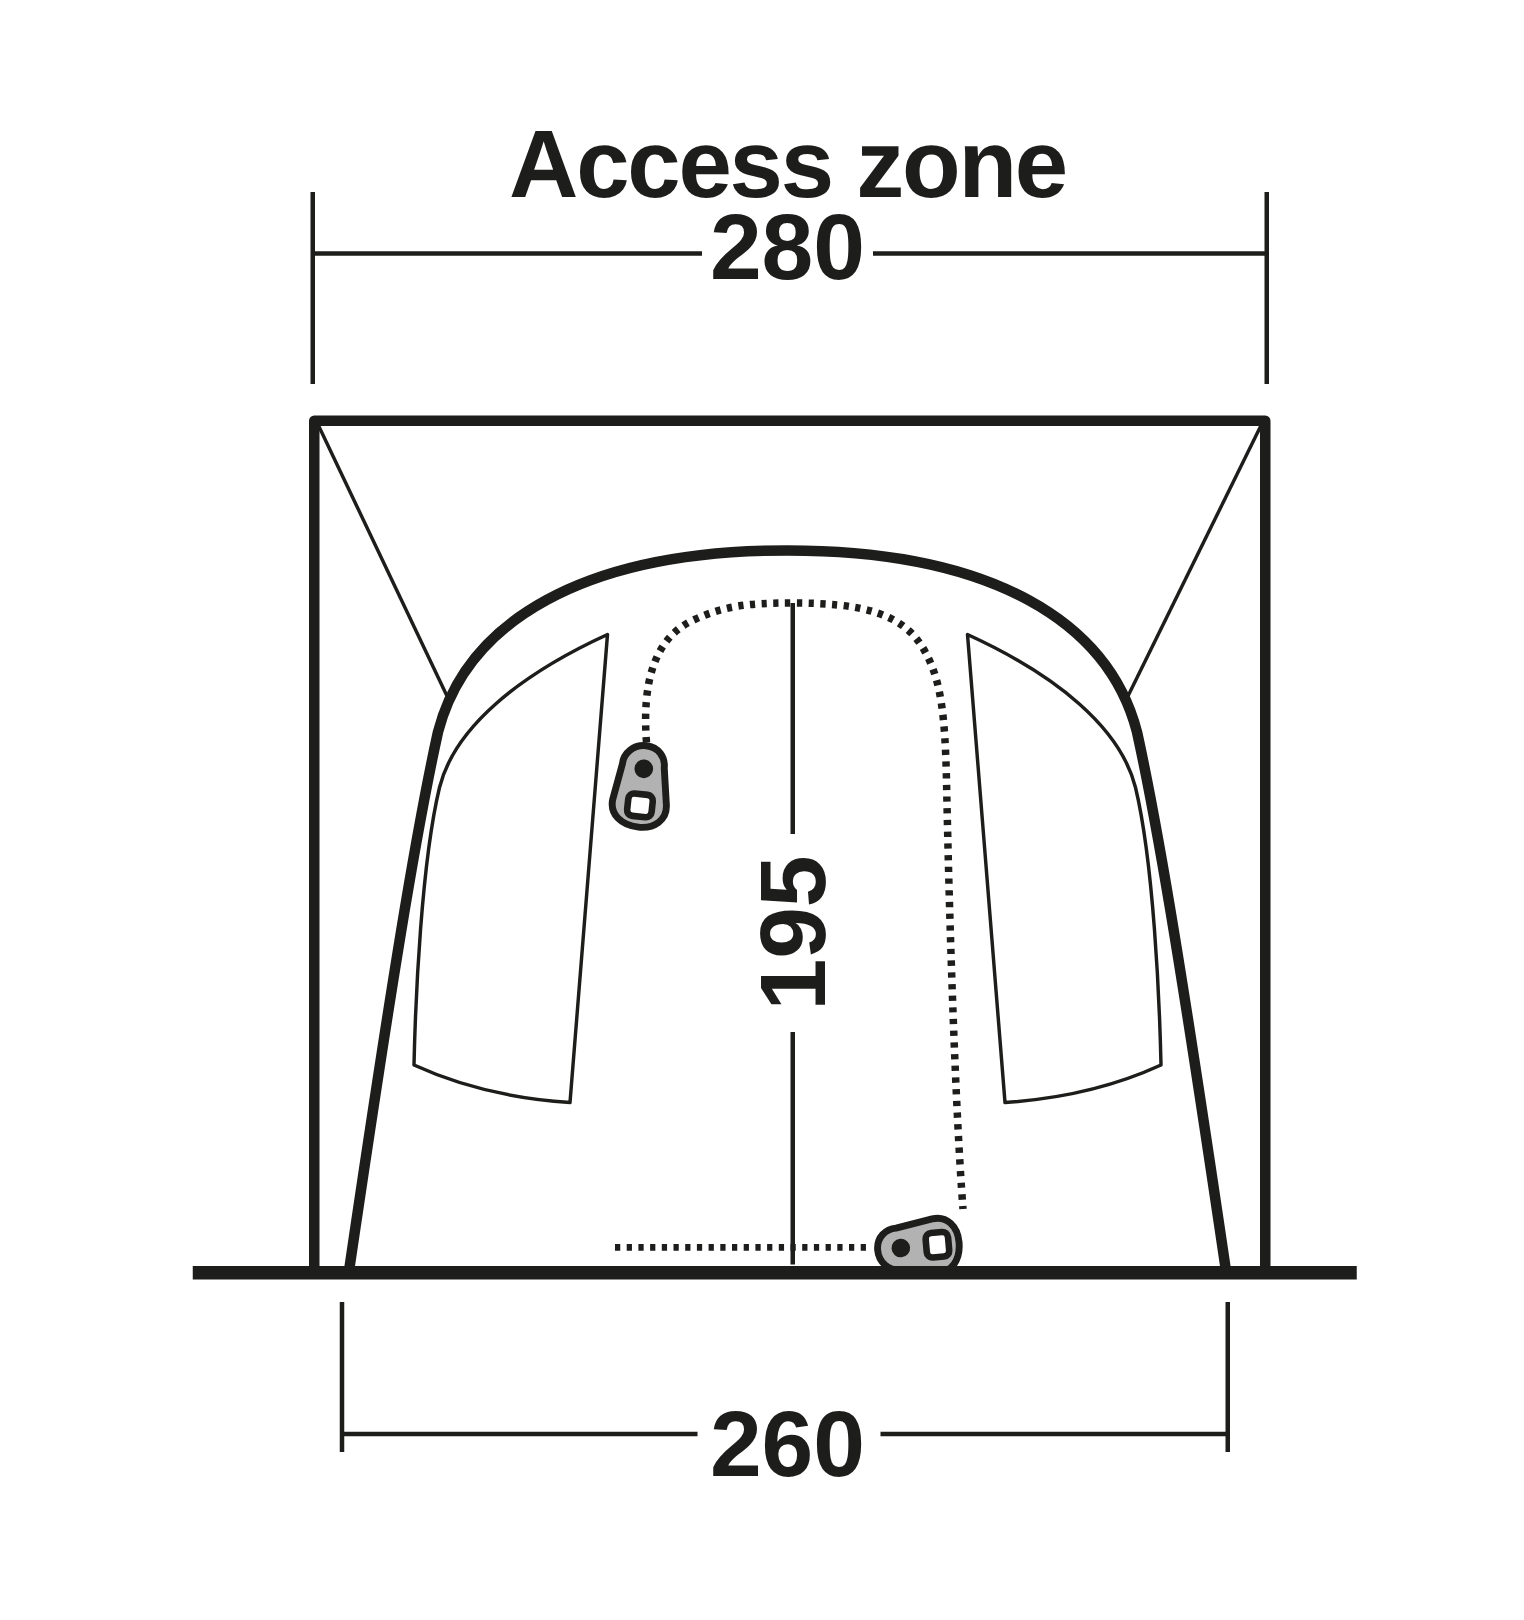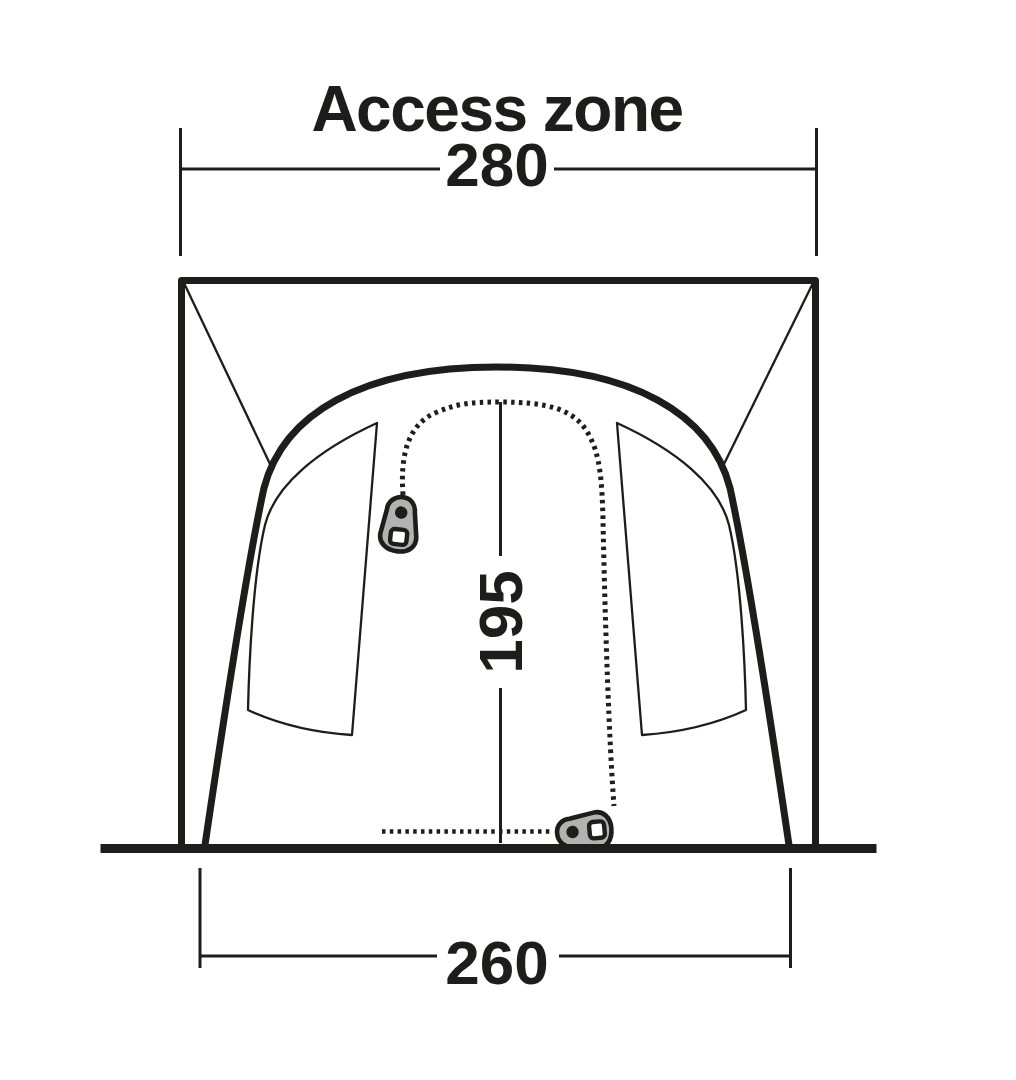--- a/index.html
+++ b/index.html
@@ -5,20 +5,21 @@
   :root{
     --line:#1d1d1b;
     --zipper-pull-fill:#b2b2b2;
     --background:#ffffff;
   }
   html,body{margin:0;padding:0;background:var(--background);}
   .page{
     width:900px;height:1080px;position:relative;background:var(--background);
     font-family:"Liberation Sans", sans-serif;
     overflow:hidden;
+    padding-left:28px;
   }
   svg{display:block;}
   .thick{fill:none;stroke:var(--line);stroke-width:7;stroke-linecap:round;stroke-linejoin:round;}
   .thin{fill:none;stroke:var(--line);stroke-width:2.3;stroke-linejoin:round;}
   .dim{fill:none;stroke:var(--line);stroke-width:3;}
   .dotted{fill:none;stroke:var(--line);stroke-width:5;stroke-dasharray:3.5 4.3;}
   .dotted-h{fill:none;stroke:var(--line);stroke-width:4.5;stroke-dasharray:3.5 4.3;}
   .ground{fill:none;stroke:var(--line);stroke-width:9;stroke-linecap:square;}
   .num{
     fill:var(--line);

